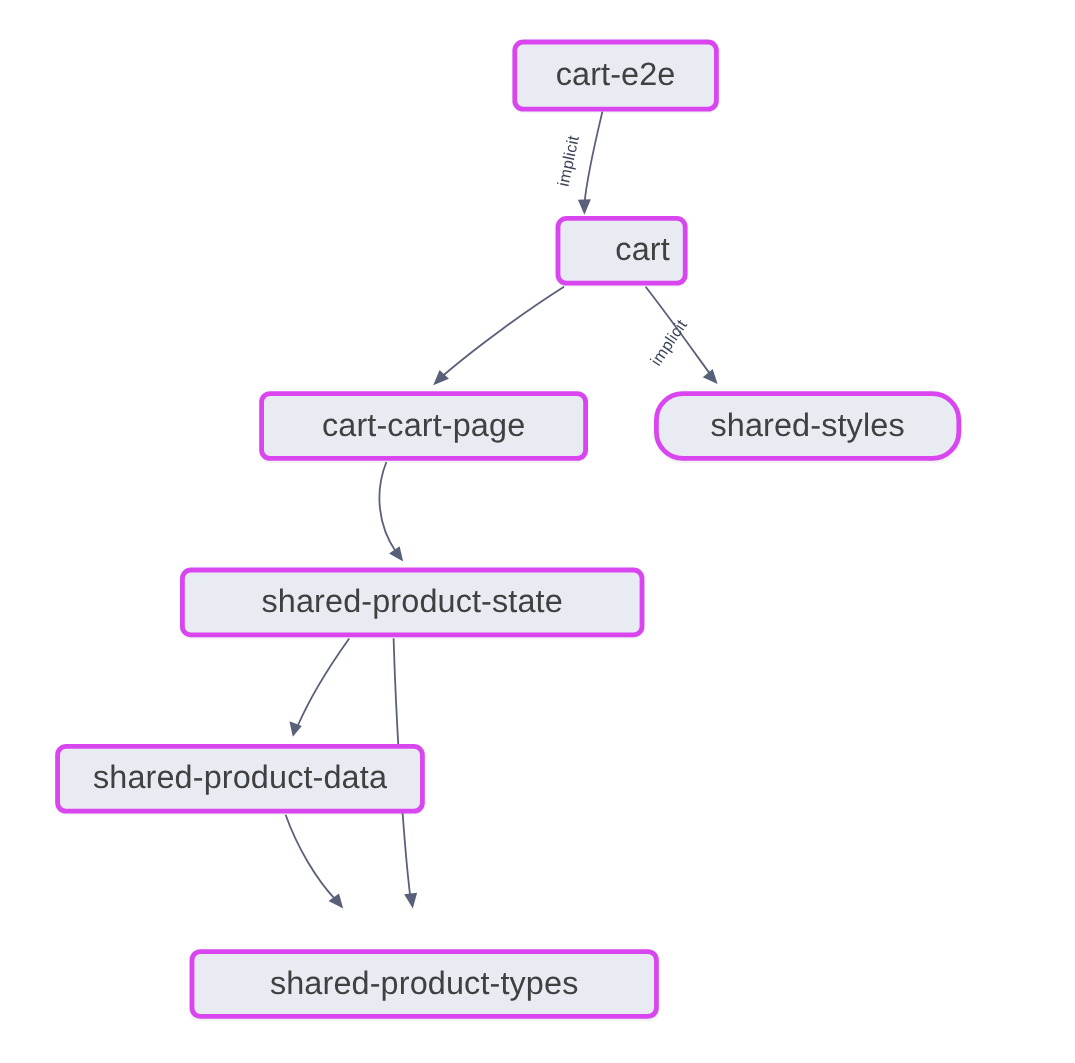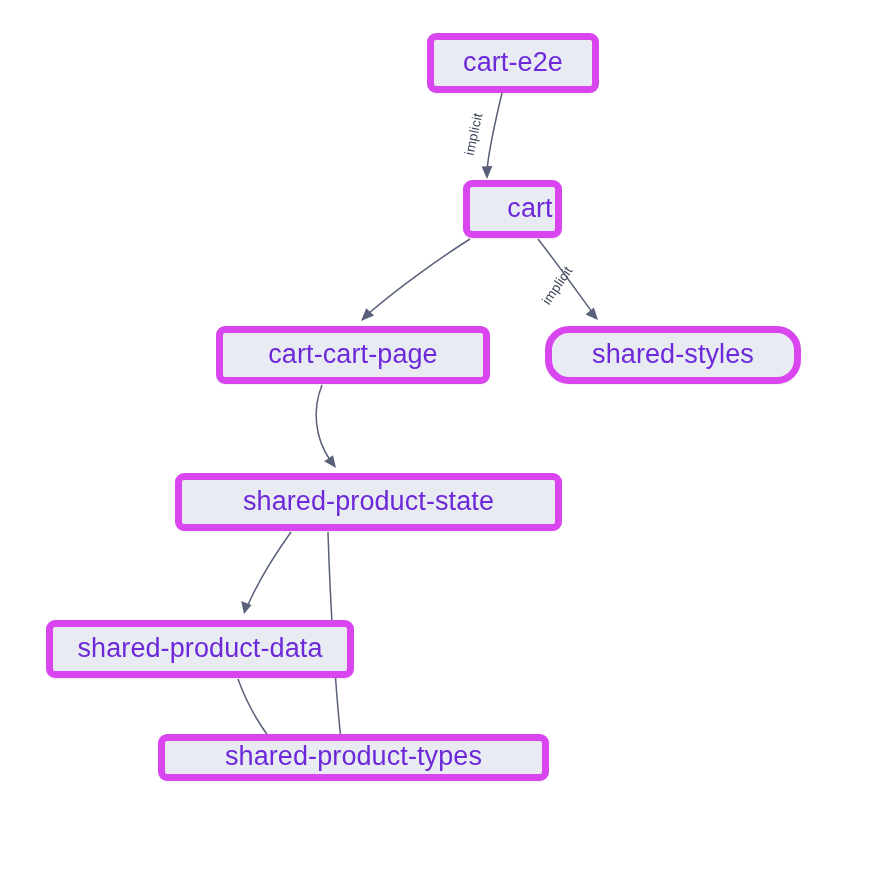--- a/index.html
+++ b/index.html
@@ -28,23 +28,23 @@
     height: 886px;
     pointer-events: none;
   }
   .node {
     position: absolute;
     box-sizing: border-box;
     display: flex;
     align-items: center;
     justify-content: center;
     background: #e8ecf2;
-    border: 7px solid #d946ef;
+    border: 4px solid #d946ef;
     border-radius: 9px;
-    color: #6d28d9;
+    color: #404040;
     font-size: 27px;
     font-weight: 400;
     letter-spacing: 0.1px;
     white-space: nowrap;
     box-shadow: 0 1px 1px rgba(120,132,150,0.10);
   }
   .node-label {
     display: block;
     line-height: 1;
     padding-bottom: 2px;
@@ -107,37 +107,37 @@
       <path class="edge-path" d="M 238,679 C 248,707 264,733 279,749"></path>
       <polygon class="edge-arrow" points="286,757 273.8,750.9 282.5,744.5"></polygon>
     </g>
 
   </svg>
 
   <div class="node" style="left:427px; top:33px; width:172px; height:60px;">
     <span class="node-label">cart-e2e</span>
   </div>
 
-  <div class="node" style="left:463px; top:180px; width:99px; height:58px;padding-left:35px;">
+  <div class="node" style="left:463px; top:180px; width:110px; height:58px;padding-left:35px;">
     <span class="node-label">cart</span>
   </div>
 
   <div class="node" style="left:216px; top:326px; width:274px; height:58px;">
     <span class="node-label">cart-cart-page</span>
   </div>
 
   <div class="node" style="left:545px; top:326px; width:256px; height:58px;border-radius:24px;">
     <span class="node-label">shared-styles</span>
   </div>
 
-  <div class="node" style="left:175px; top:473px; width:387px; height:58px;">
+  <div class="node" style="left:150px; top:473px; width:387px; height:58px;">
     <span class="node-label">shared-product-state</span>
   </div>
 
   <div class="node" style="left:46px; top:620px; width:308px; height:58px;">
     <span class="node-label">shared-product-data</span>
   </div>
 
-  <div class="node" style="left:158px; top:734px; width:391px; height:47px;">
+  <div class="node" style="left:158px; top:791px; width:391px; height:58px;">
     <span class="node-label">shared-product-types</span>
   </div>
 
 </div>
 
 </body></html>

